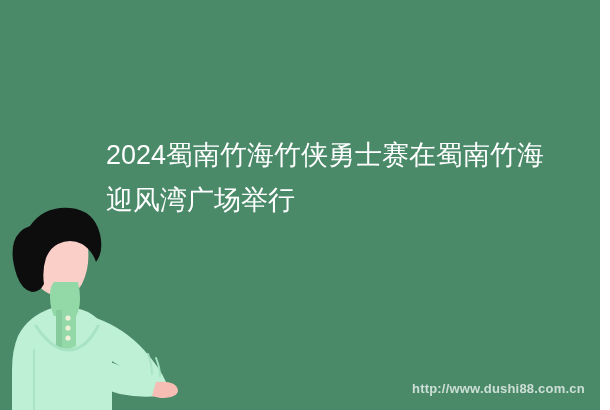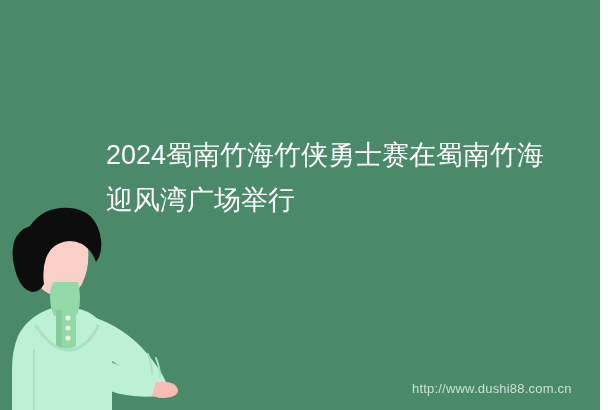--- a/index.html
+++ b/index.html
@@ -35,20 +35,21 @@
   
   .watermark {
     position: absolute;
     left: 412px;
     top: 381px;
     font-size: 13px;
     line-height: 16px;
     color: rgba(255,255,255,0.72);
     letter-spacing: 0.2px;
     white-space: nowrap;
+    font-weight: bold;
   }
 
   
   .illus {
     position: absolute;
     left: 0px;
     top: 200px;
     width: 200px;
     height: 210px;
   }

